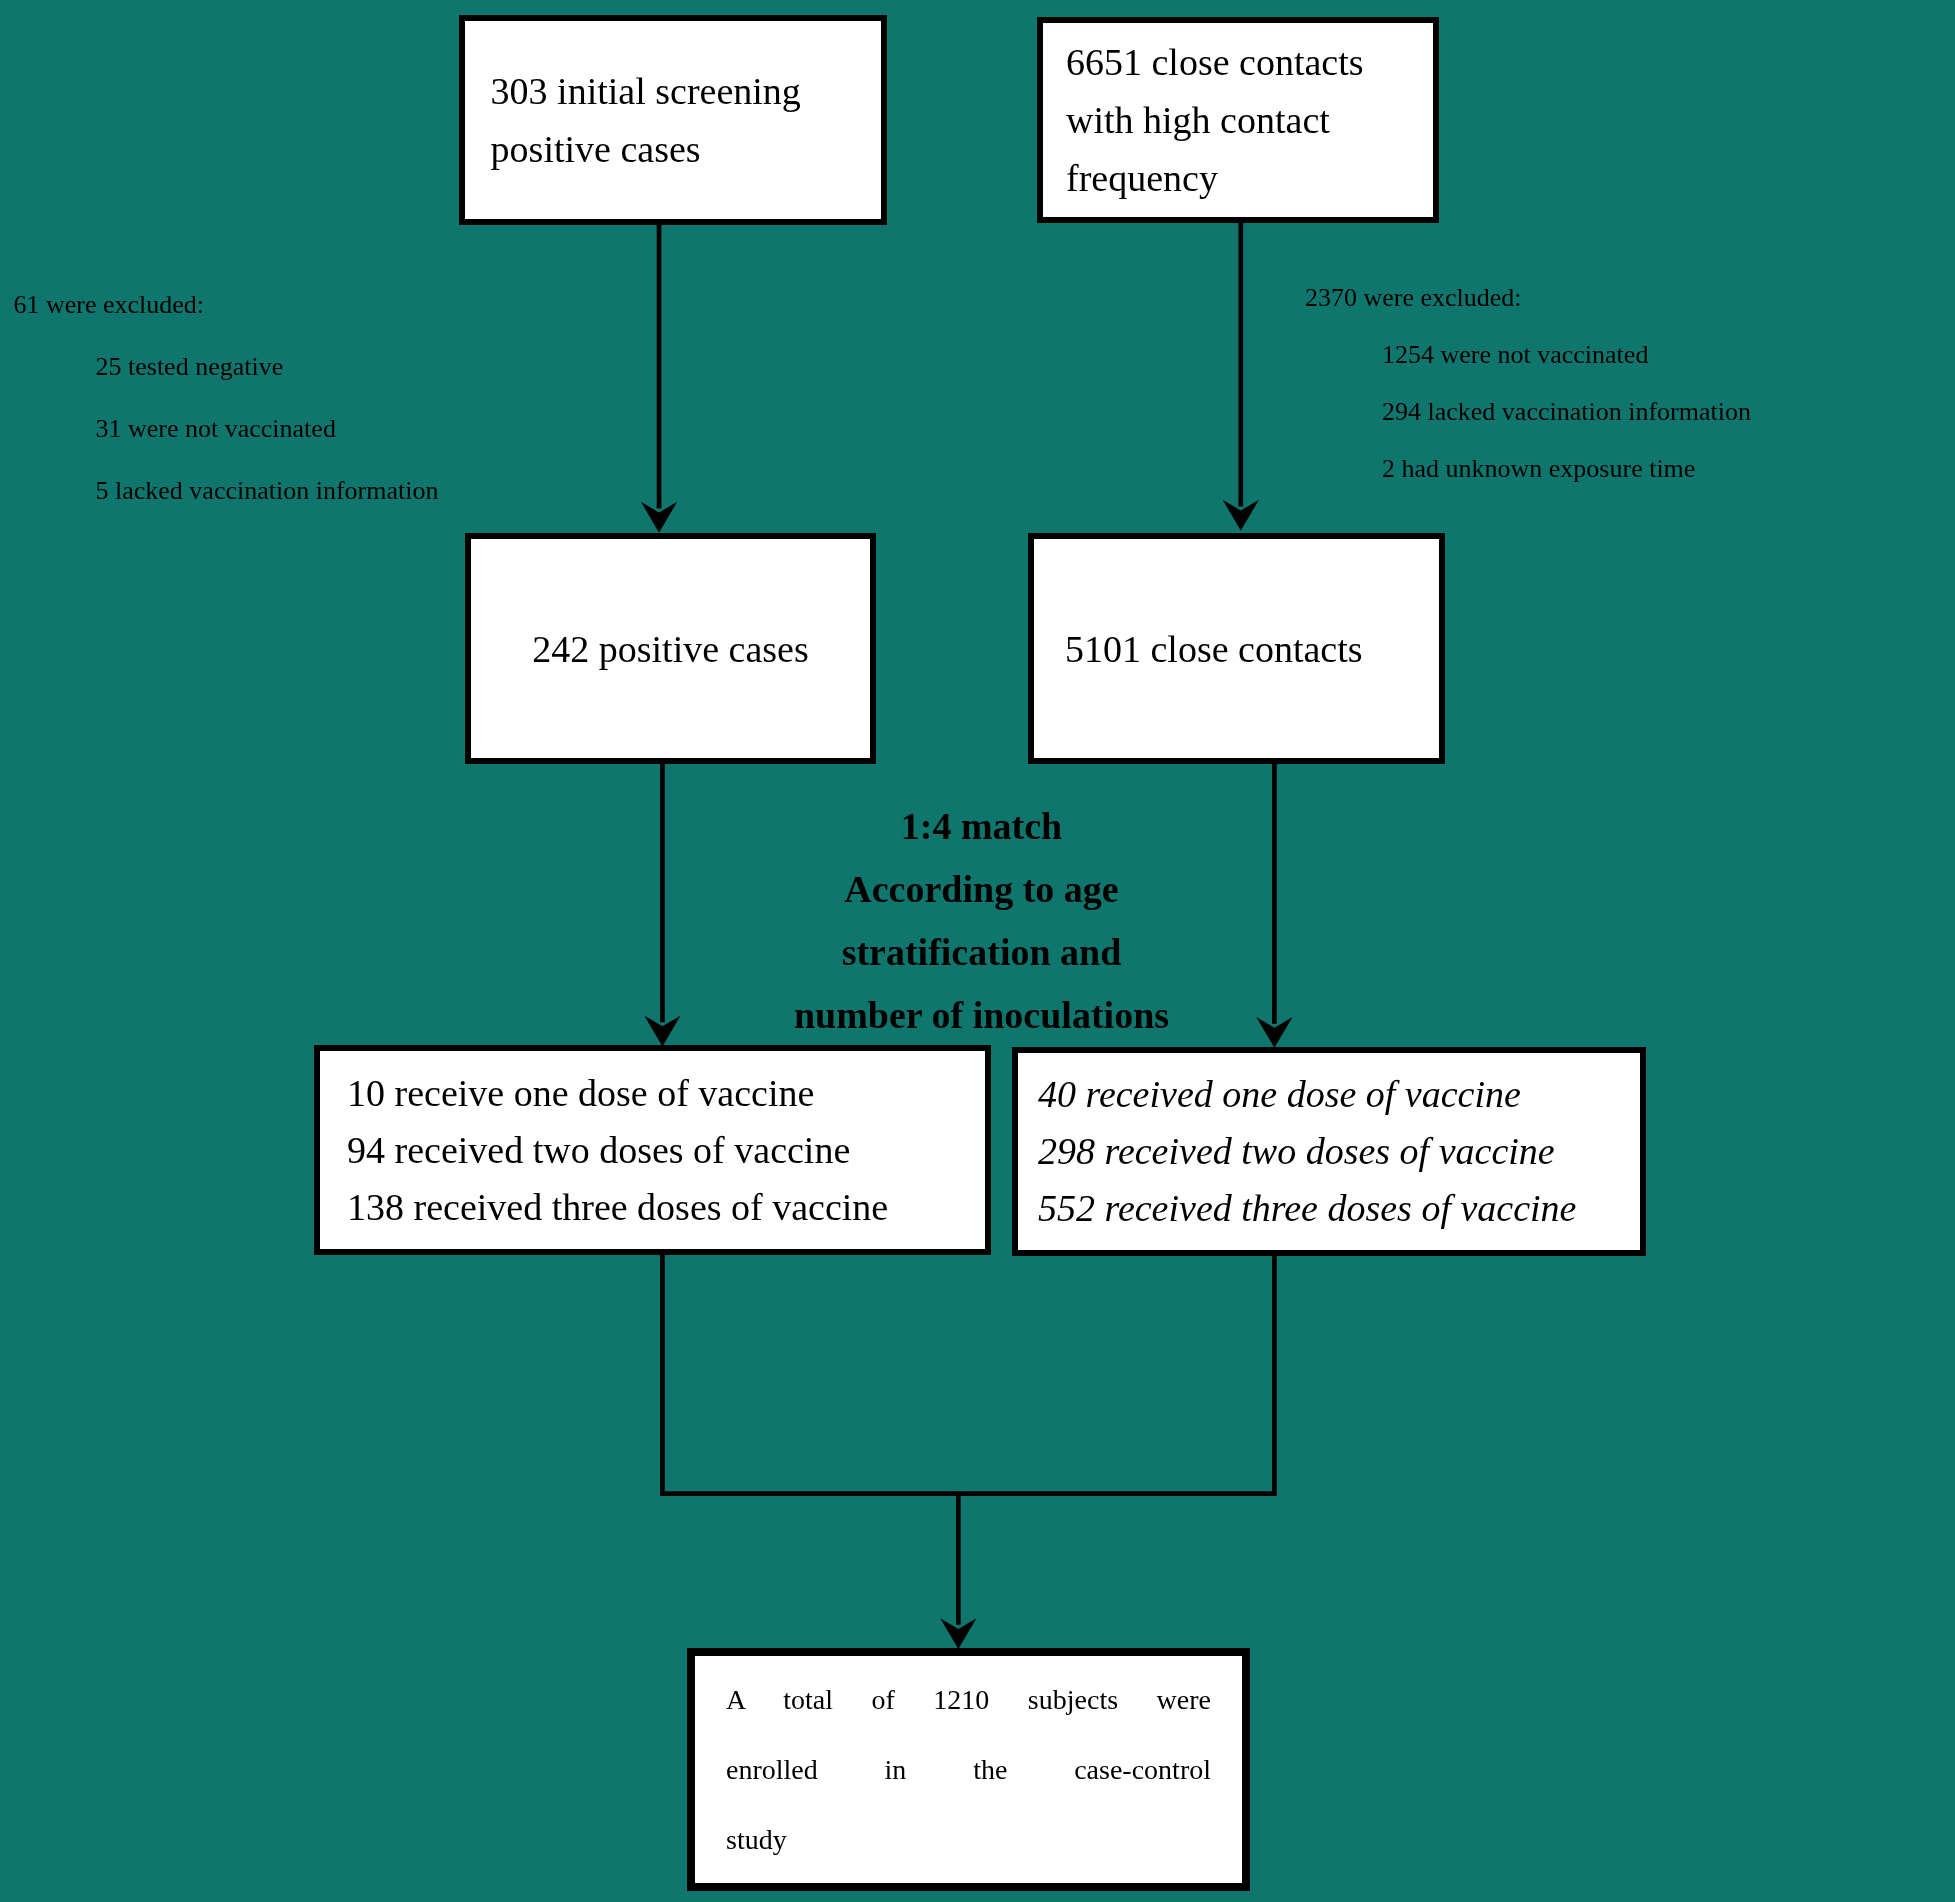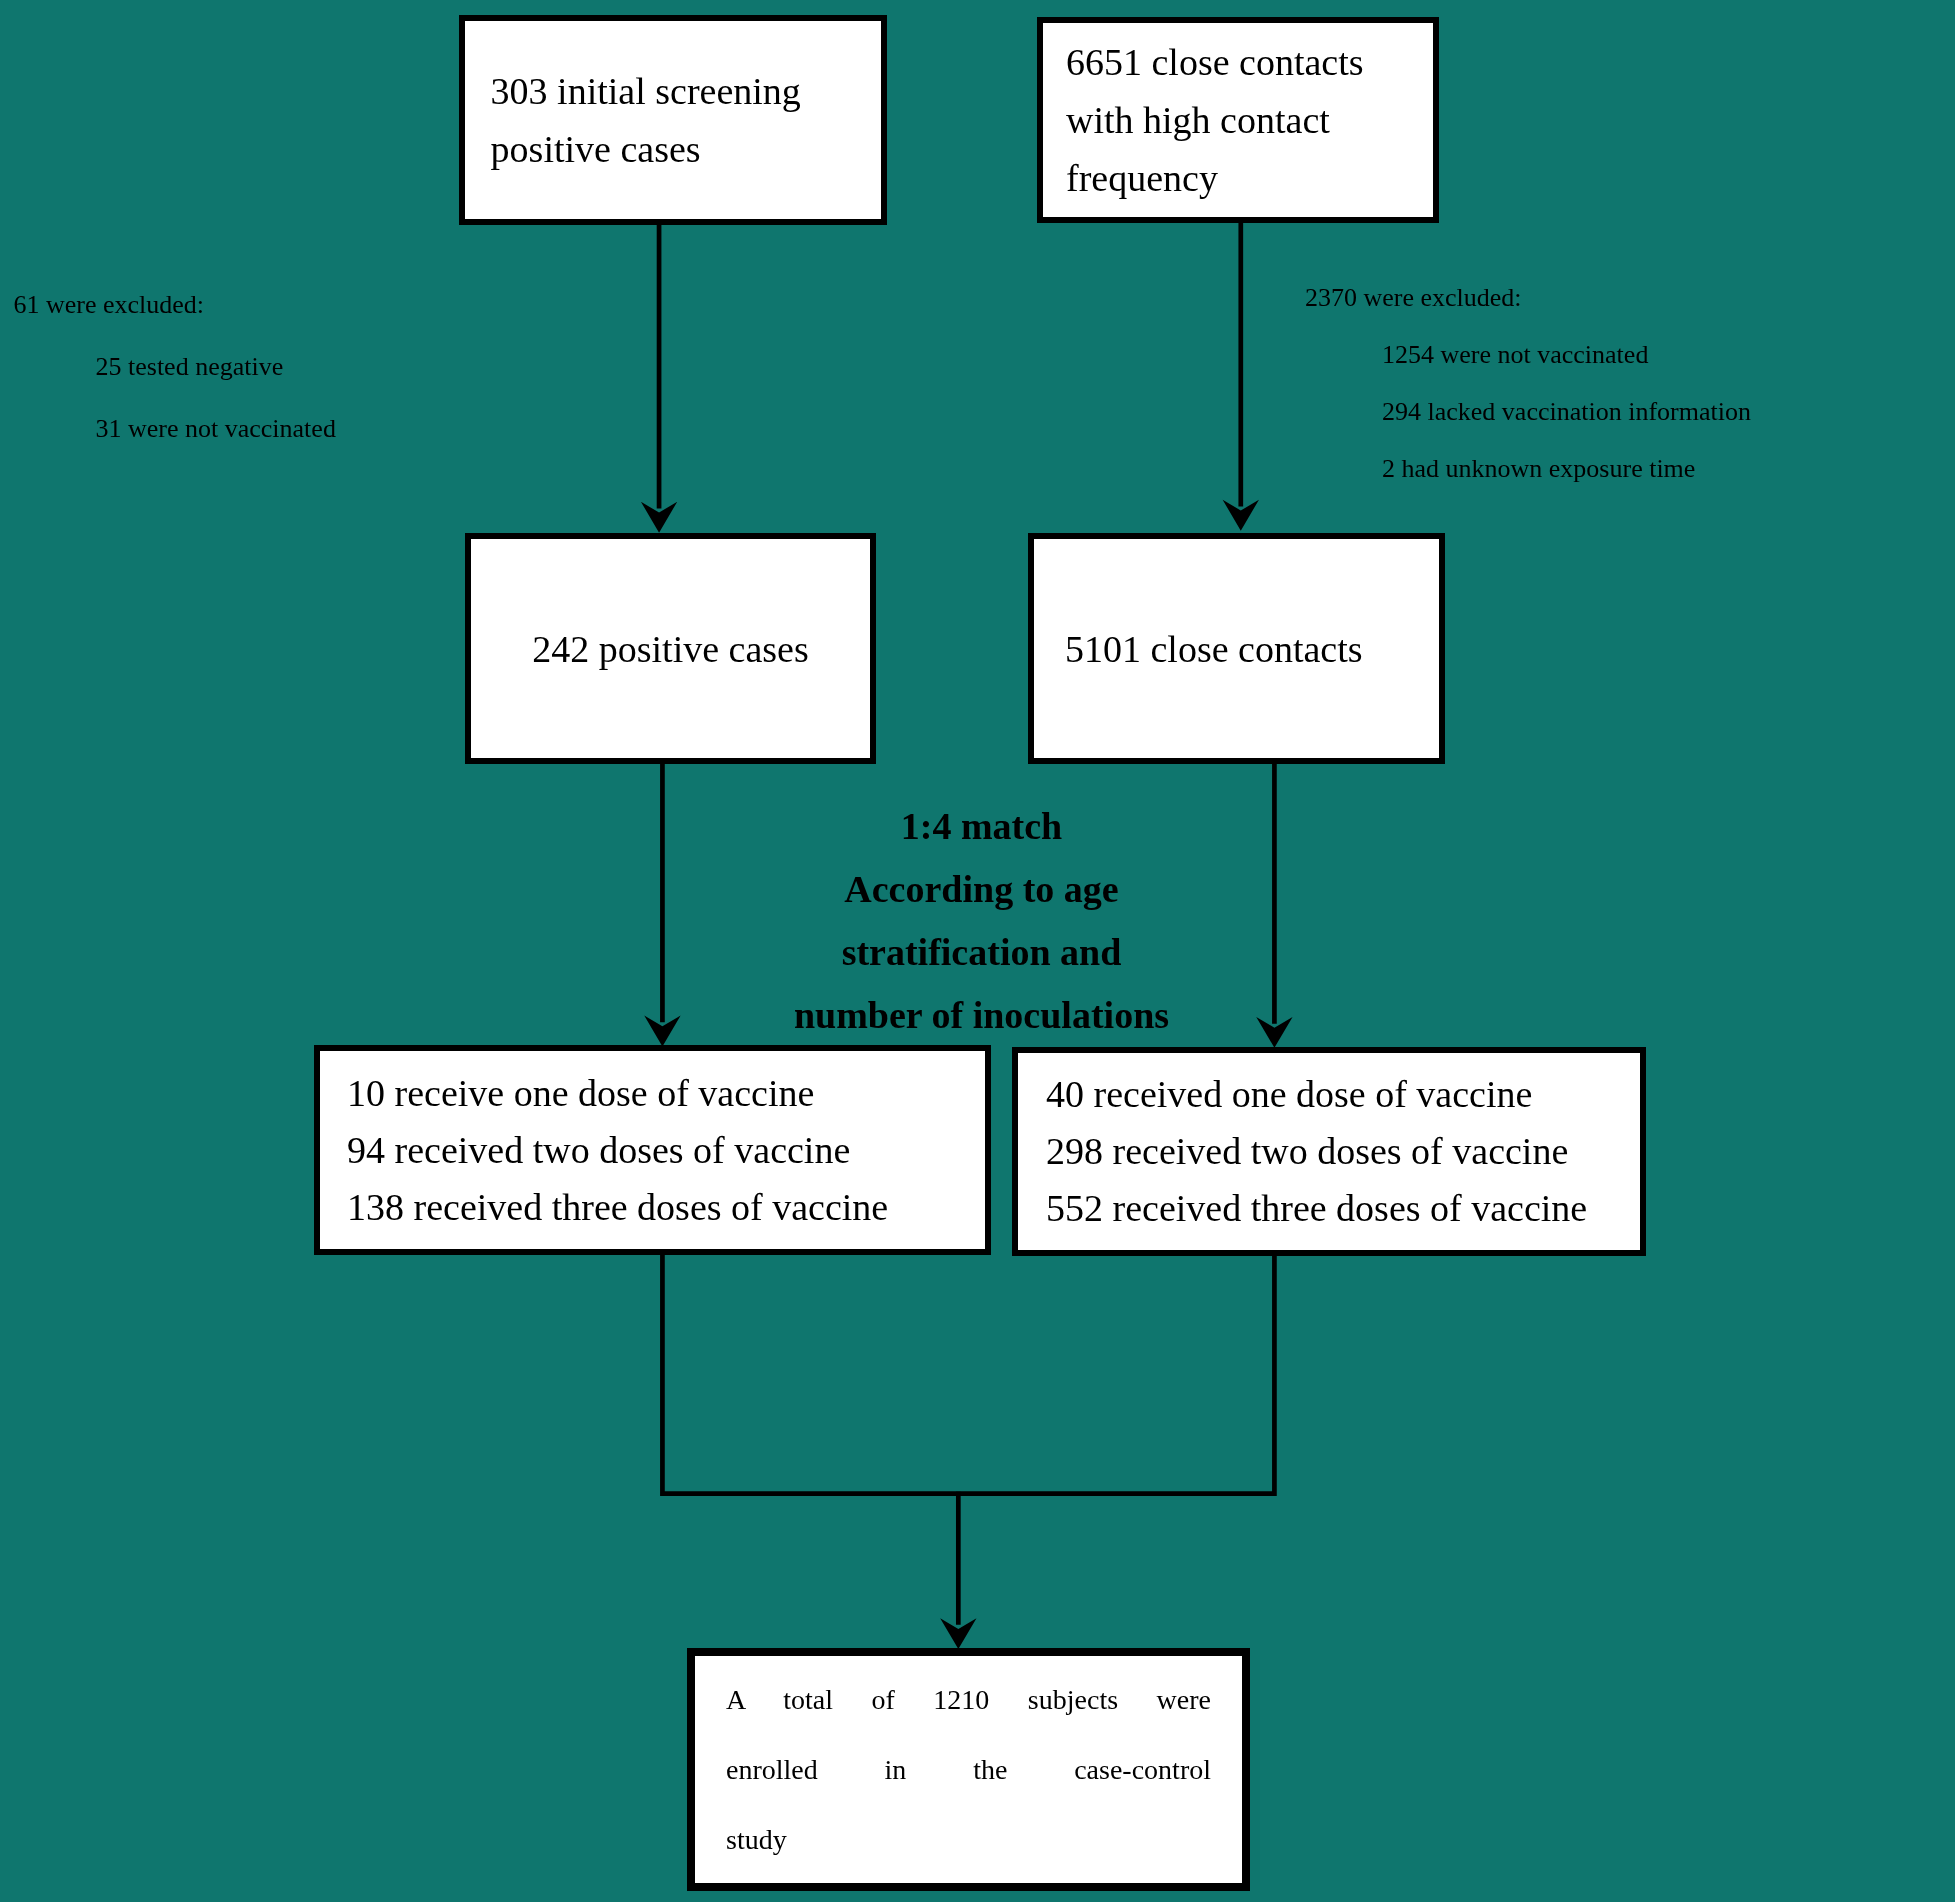--- a/index.html
+++ b/index.html
@@ -36,21 +36,21 @@
   .fbox .ln {
     line-height: 58px;
     white-space: nowrap;
   }
   .box-initial       { left: 459px;  top: 15px;   width: 428px; height: 210px; padding-left: 25.6px; }
   .box-contacts      { left: 1037px; top: 17px;   width: 402px; height: 206px; padding-left: 23px; }
   .box-positive      { left: 465px;  top: 533px;  width: 411px; height: 231px; text-align: center; }
   .box-close        { left: 1028px; top: 533px;  width: 417px; height: 231px; padding-left: 31px; }
   .box-doses-left    { left: 314px;  top: 1045px; width: 677px; height: 210px; padding-left: 27px; }
   .box-doses-left .ln, .box-doses-right .ln { line-height: 57px; }
-  .box-doses-right   { left: 1012px; top: 1047px; width: 634px; height: 209px; padding-left: 28px; }
+  .box-doses-right   { left: 1012px; top: 1047px; width: 634px; height: 209px; padding-left: 20px; font-style: italic; }
   .box-enrolled      { left: 687px; top: 1648px; width: 563px; height: 243px;
                        border-width: 8px; padding: 0 31px; font-size: 28px; }
   .box-enrolled .ln  { line-height: 70px; }
   .box-enrolled .just { text-align: justify; text-align-last: justify; }
 
   .excl {
     position: absolute;
     font-size: 26px;
     white-space: nowrap;
   }
@@ -105,20 +105,21 @@
   <div class="fbox box-contacts">
     <div class="ln">6651 close contacts</div>
     <div class="ln">with high contact</div>
     <div class="ln">frequency</div>
   </div>
 
   <div class="excl excl-left">
     <div class="ln">61 were excluded:</div>
     <div class="ln indent-l">25 tested negative</div>
     <div class="ln indent-l">31 were not vaccinated</div>
+    <div class="ln indent-l">5 lacked vaccination information</div>
   </div>
 
   <div class="excl excl-right">
     <div class="ln">2370 were excluded:</div>
     <div class="ln indent-r">1254 were not vaccinated</div>
     <div class="ln indent-r">294 lacked vaccination information</div>
     <div class="ln indent-r">2 had unknown exposure time</div>
   </div>
 
   <div class="fbox box-positive">

